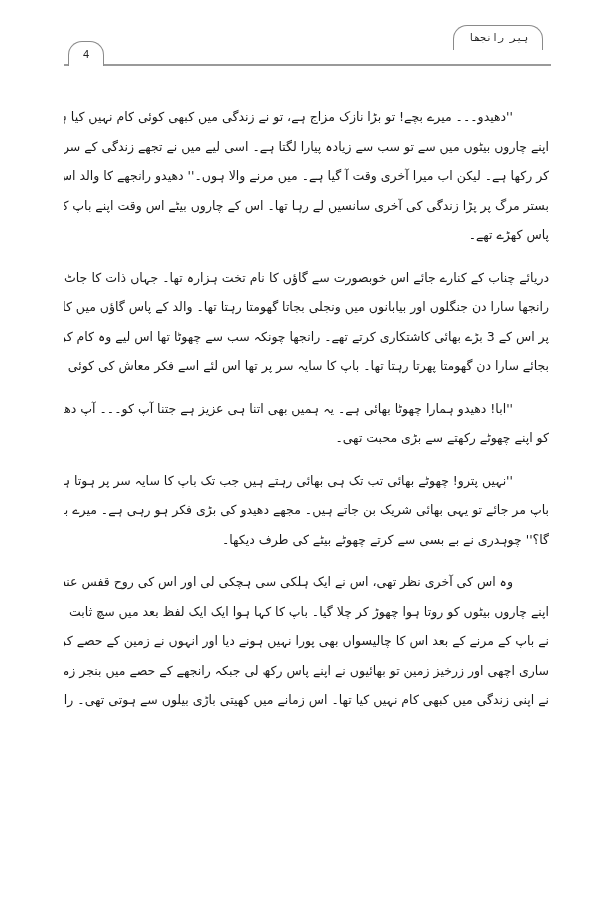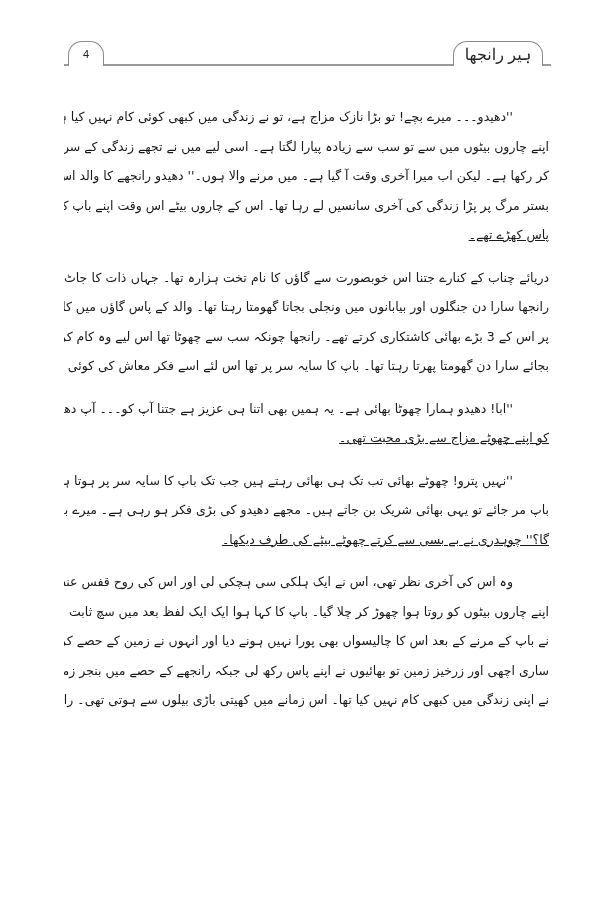--- a/index.html
+++ b/index.html
@@ -43,33 +43,33 @@
       display: flex;
       align-items: center;
       justify-content: center;
       font-family: "Liberation Sans", sans-serif;
       font-size: 11px;
       color: #222;
     }
     .title-box {
       position: absolute;
       right: 8px;
-      bottom: 0;
+      bottom: 16px;
       width: 88px;
       height: 24px;
       border: 1px solid #8a8a8a;
       border-bottom: none;
       border-radius: 14px 14px 0 0 / 14px 14px 0 0;
       background: #fff;
       display: flex;
       align-items: center;
       justify-content: center;
       direction: rtl;
-      font-family: Liberation Sans, sans-serif;
-      font-size: 16px;
+      font-family: Liberation Mono, monospace;
+      font-size: 10px;
       color: #222;
     }
     .content {
       position: absolute;
       left: 64px;
       top: 102px;
       width: 485px;
       direction: rtl;
       text-align: justify;
       text-align-last: right;
@@ -83,21 +83,20 @@
     }
     .para .line {
       display: block;
       text-align: justify;
       text-align-last: justify;
       white-space: nowrap;
       overflow: hidden;
     }
     .para .line.last {
       text-align-last: right;
-      text-decoration: underline;
     }
     .para .line.first {
       padding-right: 36px;
     }
   </style>
 </head>
 <body>
 
 <div class="page-header">
   <div class="header-rule"></div>
@@ -107,28 +106,28 @@
 
 <div class="content">
   <p class="para">
     <span class="line first">''دھیدو۔۔۔ میرے بچے! تو بڑا نازک مزاج ہے، تو نے زندگی میں کبھی کوئی کام نہیں کیا ہے۔ مجھے</span>
     <span class="line">اپنے چاروں بیٹوں میں سے تو سب سے زیادہ پیارا لگتا ہے۔ اسی لیے میں نے تجھے زندگی کے سرد گرم سے بچا</span>
     <span class="line">کر رکھا ہے۔ لیکن اب میرا آخری وقت آ گیا ہے۔ میں مرنے والا ہوں۔'' دھیدو رانجھے کا والد اس وقت</span>
     <span class="line">بستر مرگ پر پڑا زندگی کی آخری سانسیں لے رہا تھا۔ اس کے چاروں بیٹے اس وقت اپنے باپ کے بستر کے</span>
     <span class="line last">پاس کھڑے تھے۔</span>
   </p>
   <p class="para">
-    <span class="line">دریائے چناب کے کنارے جتنا اس خوبصورت سے گاؤں کا نام تخت ہزارہ تھا۔ جہاں ذات کا جاٹ</span>
+    <span class="line">دریائے چناب کے کنارے جائے اس خوبصورت سے گاؤں کا نام تخت ہزارہ تھا۔ جہاں ذات کا جاٹ</span>
     <span class="line">رانجھا سارا دن جنگلوں اور بیابانوں میں ونجلی بجاتا گھومتا رہتا تھا۔ والد کے پاس گاؤں میں کافی زمین تھی جس</span>
     <span class="line">پر اس کے 3 بڑے بھائی کاشتکاری کرتے تھے۔ رانجھا چونکہ سب سے چھوٹا تھا اس لیے وہ کام کرنے کی</span>
     <span class="line">بجائے سارا دن گھومتا پھرتا رہتا تھا۔ باپ کا سایہ سر پر تھا اس لئے اسے فکر معاش کی کوئی فکر نہیں تھی۔ تینوں</span>
   </p>
   <p class="para">
     <span class="line first">''ابا! دھیدو ہمارا چھوٹا بھائی ہے۔ یہ ہمیں بھی اتنا ہی عزیز ہے جتنا آپ کو۔۔۔ آپ دھیدو کی فکر مت</span>
-    <span class="line last">کو اپنے چھوٹے مزاج سے بڑی محبت تھی۔</span>
+    <span class="line last">کو اپنے چھوٹے رکھتے سے بڑی محبت تھی۔</span>
   </p>
   <p class="para">
     <span class="line first">''نہیں پترو! چھوٹے بھائی تب تک ہی بھائی رہتے ہیں جب تک باپ کا سایہ سر پر ہوتا ہے۔ جب</span>
     <span class="line">باپ مر جائے تو یہی بھائی شریک بن جاتے ہیں۔ مجھے دھیدو کی بڑی فکر ہو رہی ہے۔ میرے بعد اس کا کیا بنے</span>
     <span class="line last">گا؟'' چوہدری نے بے بسی سے کرتے چھوٹے بیٹے کی طرف دیکھا۔</span>
   </p>
   <p class="para">
     <span class="line first">وہ اس کی آخری نظر تھی، اس نے ایک ہلکی سی ہچکی لی اور اس کی روح قفس عنصری سے پرواز کر گئی۔ وہ</span>
     <span class="line">اپنے چاروں بیٹوں کو روتا ہوا چھوڑ کر چلا گیا۔ باپ کا کہا ہوا ایک ایک لفظ بعد میں سچ ثابت ہوا۔ بھائیوں</span>
     <span class="line">نے باپ کے مرنے کے بعد اس کا چالیسواں بھی پورا نہیں ہونے دیا اور انہوں نے زمین کے حصے کر لئے۔</span>

